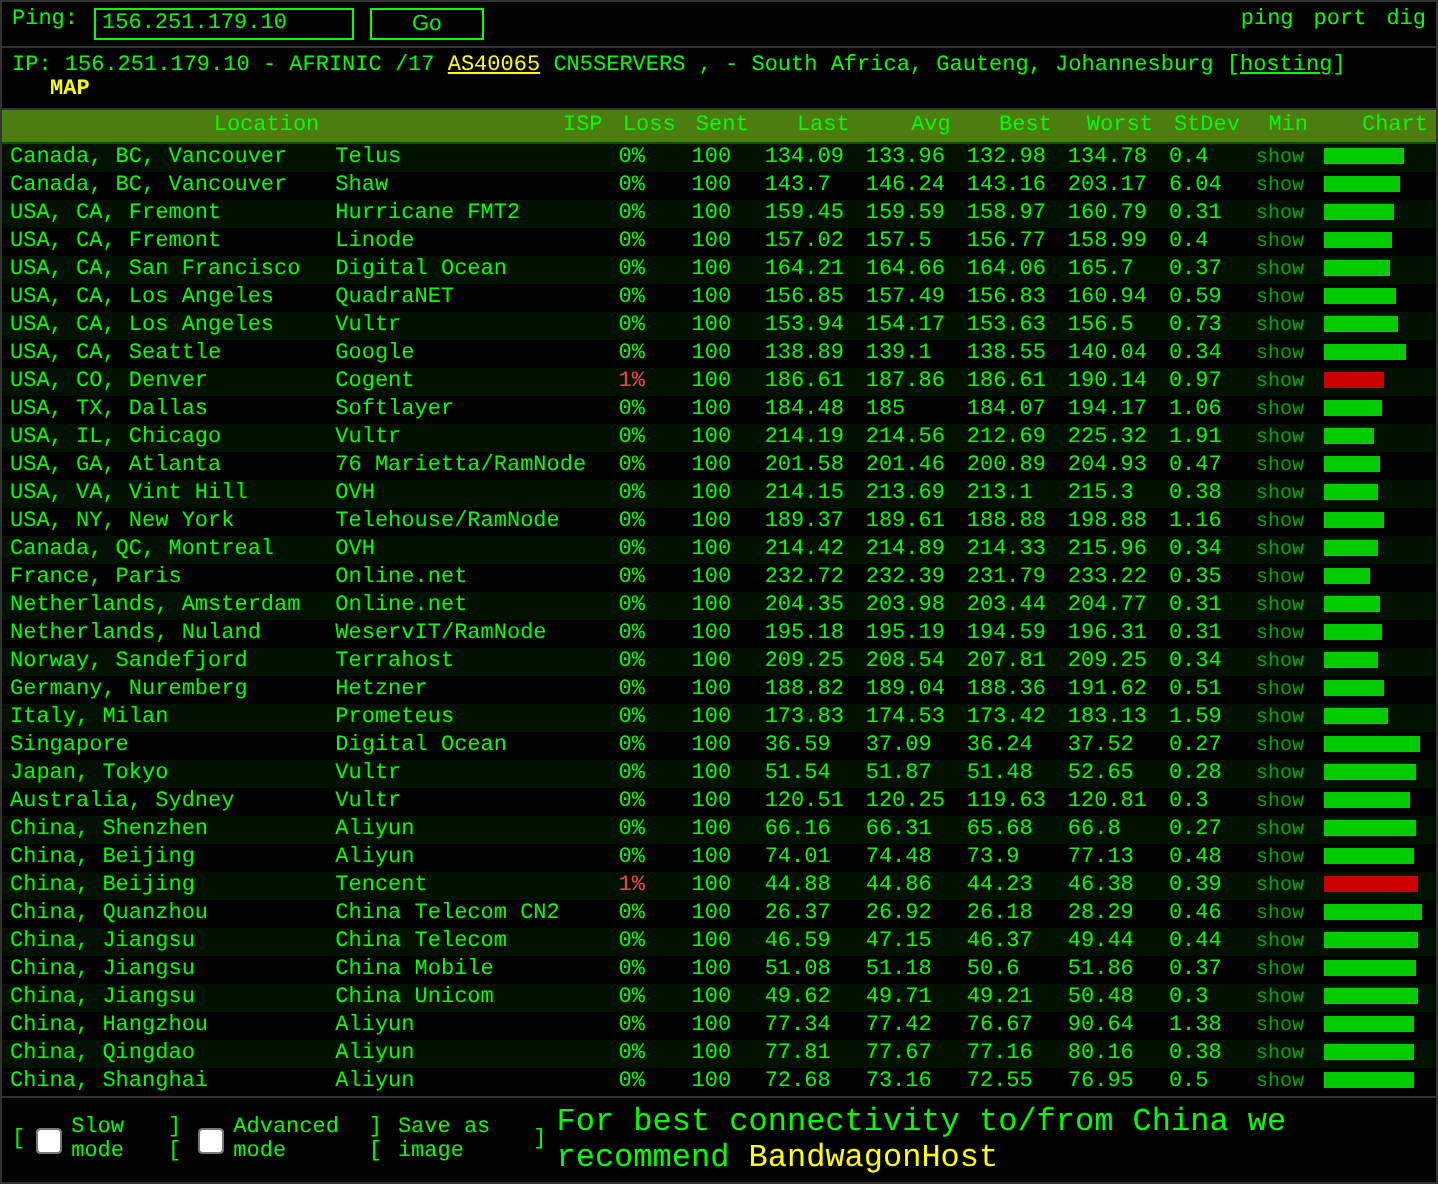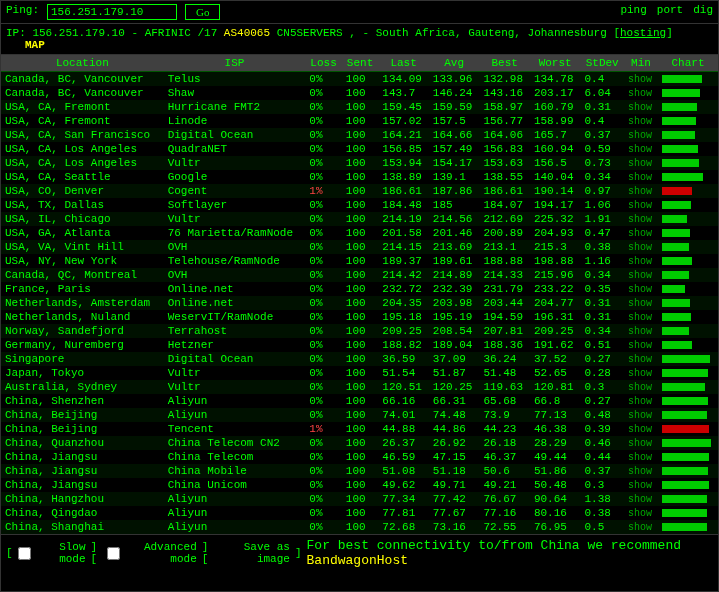--- a/index.html
+++ b/index.html
@@ -26,45 +26,45 @@
       color: #00ff00;
       font-family: 'Courier New', monospace;
       font-size: 11px;
       padding: 1px 3px;
       width: 130px;
     }
     #go-btn {
       background: #000;
       border: 1px solid #00ff00;
       color: #00ff00;
-      font-family: Liberation Serif, serif;
+      font-family: Liberation Sans, sans-serif;
       font-size: 11px;
-      padding: 1px 10px;
+      padding: 1px 20px;
       cursor: pointer;
     }
     .top-links { margin-left: auto; display: flex; gap: 10px; }
     .top-links a { color: #00ff00; text-decoration: none; }
     #ip-info {
       padding: 3px 5px;
       font-size: 11px;
       border-bottom: 1px solid #333;
     }
     #ip-info a { color: #ffff00; text-decoration: none; }
     #ip-info .hosting-link { color: #00ff00; text-decoration: underline; }
     #ip-info .map-link { color: #ffff00; text-decoration: none; font-weight: bold; }
     table {
       width: 100%;
       border-collapse: collapse;
       font-size: 11px;
     }
     thead tr th {
-      background: #404040;
+      background: #4d7c0f;
       color: #00ff00;
       padding: 2px 4px;
-      text-align: center;
+      text-align: right;
       font-weight: normal;
       border-bottom: 1px solid #005500;
     }
     tbody tr td {
       padding: 1px 4px;
       color: #00ff00;
       white-space: nowrap;
     }
     tbody tr:nth-child(odd) { background: #001100; }
     tbody tr:nth-child(even) { background: #000; }
@@ -78,46 +78,46 @@
     }
     .chart-bar.red { background: #cc0000; }
     #bottom-bar {
       padding: 3px 5px;
       border-top: 1px solid #333;
       display: flex;
       align-items: center;
       gap: 5px;
       font-size: 11px;
     }
-    #bottom-bar a { color: #00ff00; text-decoration: none; text-align: right; }
+    #bottom-bar a { color: #00ff00; text-decoration: none; }
     #bottom-right {
       margin-left: auto;
       color: #00ff00;
-      font-size: 13px;
+      font-size: 16px;
     }
     #bottom-right a { color: #ffff00; text-decoration: none; }
     .bracket { color: #00ff00; }
   </style>
 </head>
 <body>
 
 <div id="top-bar">
   <label>Ping:</label>
   <input id="ping-input" type="text" value="156.251.179.10" style="">
   <button id="go-btn">Go</button>
   <div class="top-links">
     <a href="#">ping</a>
     <a href="#">port</a>
     <a href="#">dig</a>
   </div>
 </div>
 
 <div id="ip-info">
   <span>IP: </span><span>156.251.179.10</span>
-  <span> - AFRINIC /17 </span><a href="#" style="color:#ffff00;">AS40065</a>
+  <span> - AFRINIC /17 </span><a href="#" style="color:#ffff00;text-decoration:underline;">AS40065</a>
   <span style="color:#00ff00;text-align:center;">CN5SERVERS</span>
   <span>, - <span>South Africa, Gauteng, Johannesburg</span> </span>
   <span class="bracket">[</span><a href="#" class="hosting-link">hosting</a><span class="bracket">]</span>
   <a href="#" class="map-link" style="margin-left:19px;">MAP</a>
 </div>
 
 <div id="table-container">
   <table>
     <thead>
       <tr>
@@ -389,20 +389,33 @@
           <td>100</td>
           <td>188.82</td>
           <td>189.04</td>
           <td>188.36</td>
           <td>191.62</td>
           <td>0.51</td>
           <td><a href="#" class="show-link">show</a></td>
           <td class="chart-cell"><span class="chart-bar" style="width: 30px;"></span></td>
         </tr>
         <tr>
+          <td>Italy, Milan</td>
+          <td>Prometeus</td>
+          <td>0%</td>
+          <td>100</td>
+          <td>173.83</td>
+          <td>174.53</td>
+          <td>173.42</td>
+          <td>183.13</td>
+          <td>1.59</td>
+          <td><a href="#" class="show-link">show</a></td>
+          <td class="chart-cell"><span class="chart-bar" style="width: 32px;"></span></td>
+        </tr>
+        <tr>
           <td>Singapore</td>
           <td>Digital Ocean</td>
           <td>0%</td>
           <td>100</td>
           <td>36.59</td>
           <td>37.09</td>
           <td>36.24</td>
           <td>37.52</td>
           <td>0.27</td>
           <td><a href="#" class="show-link">show</a></td>

